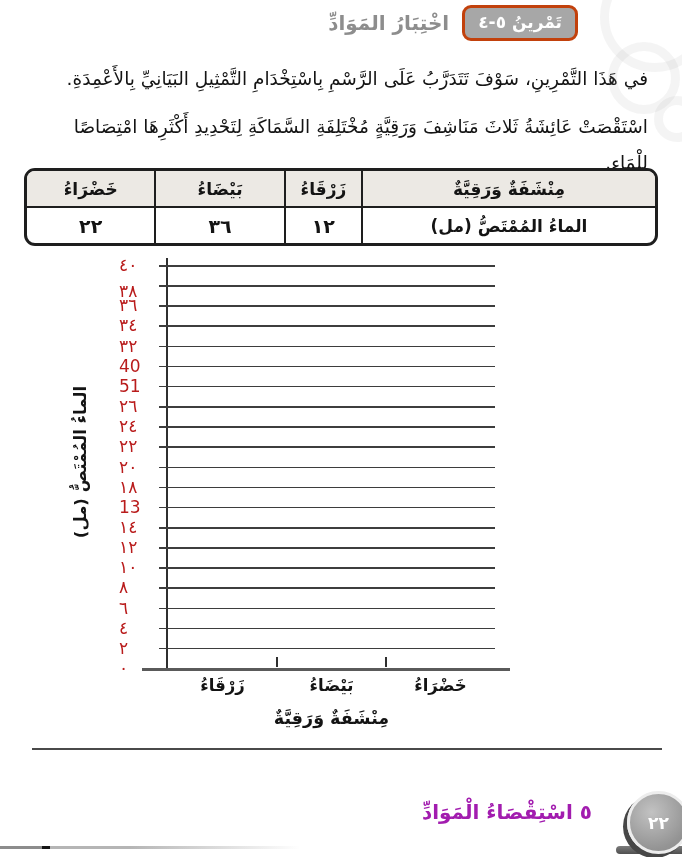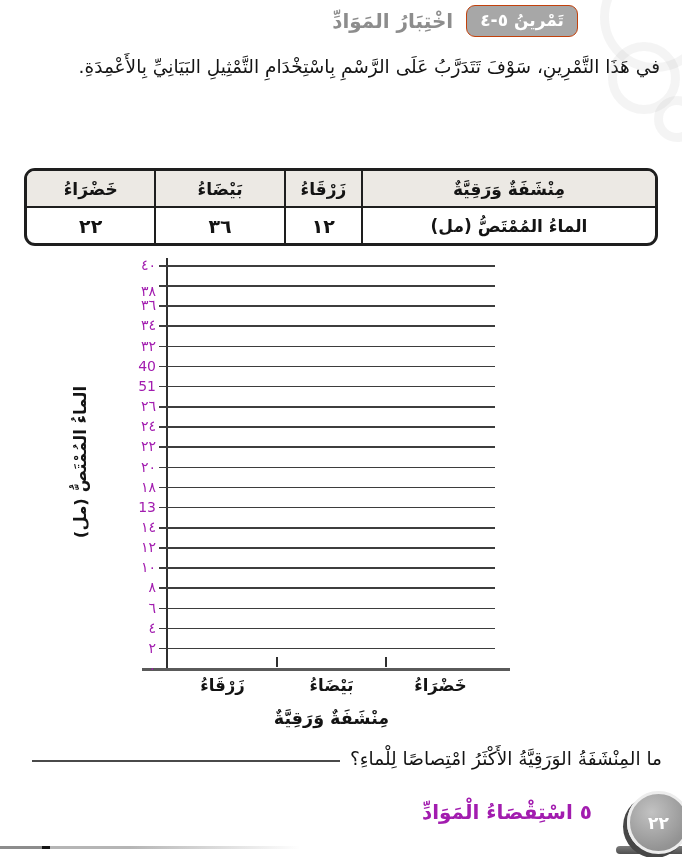--- a/index.html
+++ b/index.html
@@ -6,49 +6,49 @@
   html,body { background:#ffffff; }
   .page {
     position:relative; width:682px; height:857px; background:#fff;
     overflow:hidden; direction:rtl; color:#141414;
     font-family:"DejaVu Sans", sans-serif;
   }
   
   .header { position:absolute; top:5px; right:104px; display:flex; align-items:center; gap:13px; z-index:2; }
   .badge {
     background:#a7a7a7; color:#fff; font-weight:bold; font-size:17px;
-    padding:4px 13px 6px; border-radius:9px; border:1px solid #c2410c;
+    padding:4px 13px 6px; border-radius:9px; border:3px solid #c2410c;
     white-space:nowrap;
   }
   .h-title { color:#8d8d8d; font-weight:bold; font-size:20px; white-space:nowrap; }
   .wm { position:absolute; border-radius:50%; border:9px solid rgba(150,150,150,0.10); z-index:1; }
   .wm1 { width:110px; height:110px; top:-38px; right:-28px; }
   .wm2 { width:72px;  height:72px;  top:42px;  right:2px; }
   .wm3 { width:46px;  height:46px;  top:96px;  right:-18px; }
   
   .intro { position:absolute; top:49px; right:22px; left:22px; font-size:18.5px; line-height:36px; text-align:right; }
-  .intro p { margin:0; }
+  .intro p { margin:12px; }
   
   .dtable {
     position:absolute; top:168px; right:24px; left:24px; height:78px;
     border:3px solid #1e1e1e; border-radius:11px; overflow:hidden;
     display:grid; grid-template-columns:46.5% 12.3% 20.6% 20.6%;
     grid-template-rows:37px 1fr; background:#fff;
   }
   .cell { display:flex; align-items:center; justify-content:center; padding:1px 4px; }
   .cell.th { background:#ece9e4; border-bottom:2.5px solid #1e1e1e; font-weight:bold; font-size:17px; }
   .cell:not(.c0) { border-inline-start:2.5px solid #1e1e1e; }
   .cell.val { font-weight:bold; font-size:19px; }
   .cell.rowlabel { font-size:17px; font-weight:bold; }
   
   .yaxis { position:absolute; left:166px; top:258px; width:2px; height:411px; background:#2f2f2f; }
   .chart-plot { position:absolute; left:168px; top:265px; width:327px; height:403px; direction:ltr; }
   .gridline { position:absolute; left:-9px; width:336px; height:1.6px; background:#3d3d3d; }
   .gridline.axisline { left:-26px; width:368px; height:2.6px; background:#5a5a5a; }
-  .ytick { position:absolute; left:-49px; width:37px; text-align:right; font-size:14px; direction:ltr; color:#a21caf; line-height:16px; }
+  .ytick { position:absolute; left:-49px; width:37px; text-align:left; font-size:17px; direction:ltr; color:#b91c1c; line-height:16px; }
   .xtick { position:absolute; width:2px; height:10px; background:#2f2f2f; top:392px; }
   .xtick.t1 { left:108px; } .xtick.t2 { left:217px; }
   .xlabels { position:absolute; left:168px; top:676px; width:327px; display:flex; direction:ltr; }
   .xlabels span { flex:1; text-align:center; font-size:16.5px; font-weight:bold; }
   .x-title { position:absolute; left:168px; top:708px; width:327px; text-align:center; font-weight:bold; font-size:17.5px; }
   .y-title {
     position:absolute; left:80px; top:462px; white-space:nowrap;
     transform:translate(-50%,-50%) rotate(-90deg);
     font-size:16.5px; font-weight:bold;
   }
@@ -79,20 +79,21 @@
   <div class="wm wm2"></div>
   <div class="wm wm3"></div>
 
   <div class="header">
     <span class="badge" dir="rtl">تَمْرينُ ٥-٤</span>
     <span class="h-title">اخْتِبَارُ المَوَادِّ</span>
   </div>
 
   <div class="intro">
     <p>في هَذَا التَّمْرِينِ، سَوْفَ تَتَدَرَّبُ عَلَى الرَّسْمِ بِاسْتِخْدَامِ التَّمْثِيلِ البَيَانِيِّ بِالأَعْمِدَةِ.</p>
+    <p>اسْتَقْصَتْ عَائِشَةُ ثَلاثَ مَنَاشِفَ وَرَقِيَّةٍ مُخْتَلِفَةِ السَّمَاكَةِ لِتَحْدِيدِ أَكْثَرِهَا امْتِصَاصًا لِلْمَاءِ.</p>
   </div>
 
   <div class="dtable">
     <div class="cell th c0">مِنْشَفَةٌ وَرَقِيَّةٌ</div>
     <div class="cell th c1">زَرْقَاءُ</div>
     <div class="cell th c2">بَيْضَاءُ</div>
     <div class="cell th c3">خَضْرَاءُ</div>
     <div class="cell td c0 rowlabel">الماءُ المُمْتَصُّ (مل)</div>
     <div class="cell td c1 val">١٢</div>
     <div class="cell td c2 val">٣٦</div>
@@ -148,21 +149,20 @@
       <div class="ytick" style="top: 395px;">٠</div>
     </div>
   <div class="xlabels">
     <span>زَرْقَاءُ</span>
     <span>بَيْضَاءُ</span>
     <span>خَضْرَاءُ</span>
   </div>
   <div class="x-title">مِنْشَفَةٌ وَرَقِيَّةٌ</div>
 
   <div class="question">
-    <span>ما المِنْشَفَةُ الوَرَقِيَّةُ الأَكْثَرُ امْتِصاصًا لِلْماءِ؟</span>
     <span class="answer-line"></span>
   </div>
 
   <div class="footer">٥ اسْتِقْصَاءُ الْمَوَادِّ</div>
   <div class="corner-bar"></div>
   <div class="pagenum">٢٢</div>
   <div class="edge-line"></div>
 
 </div>
 

